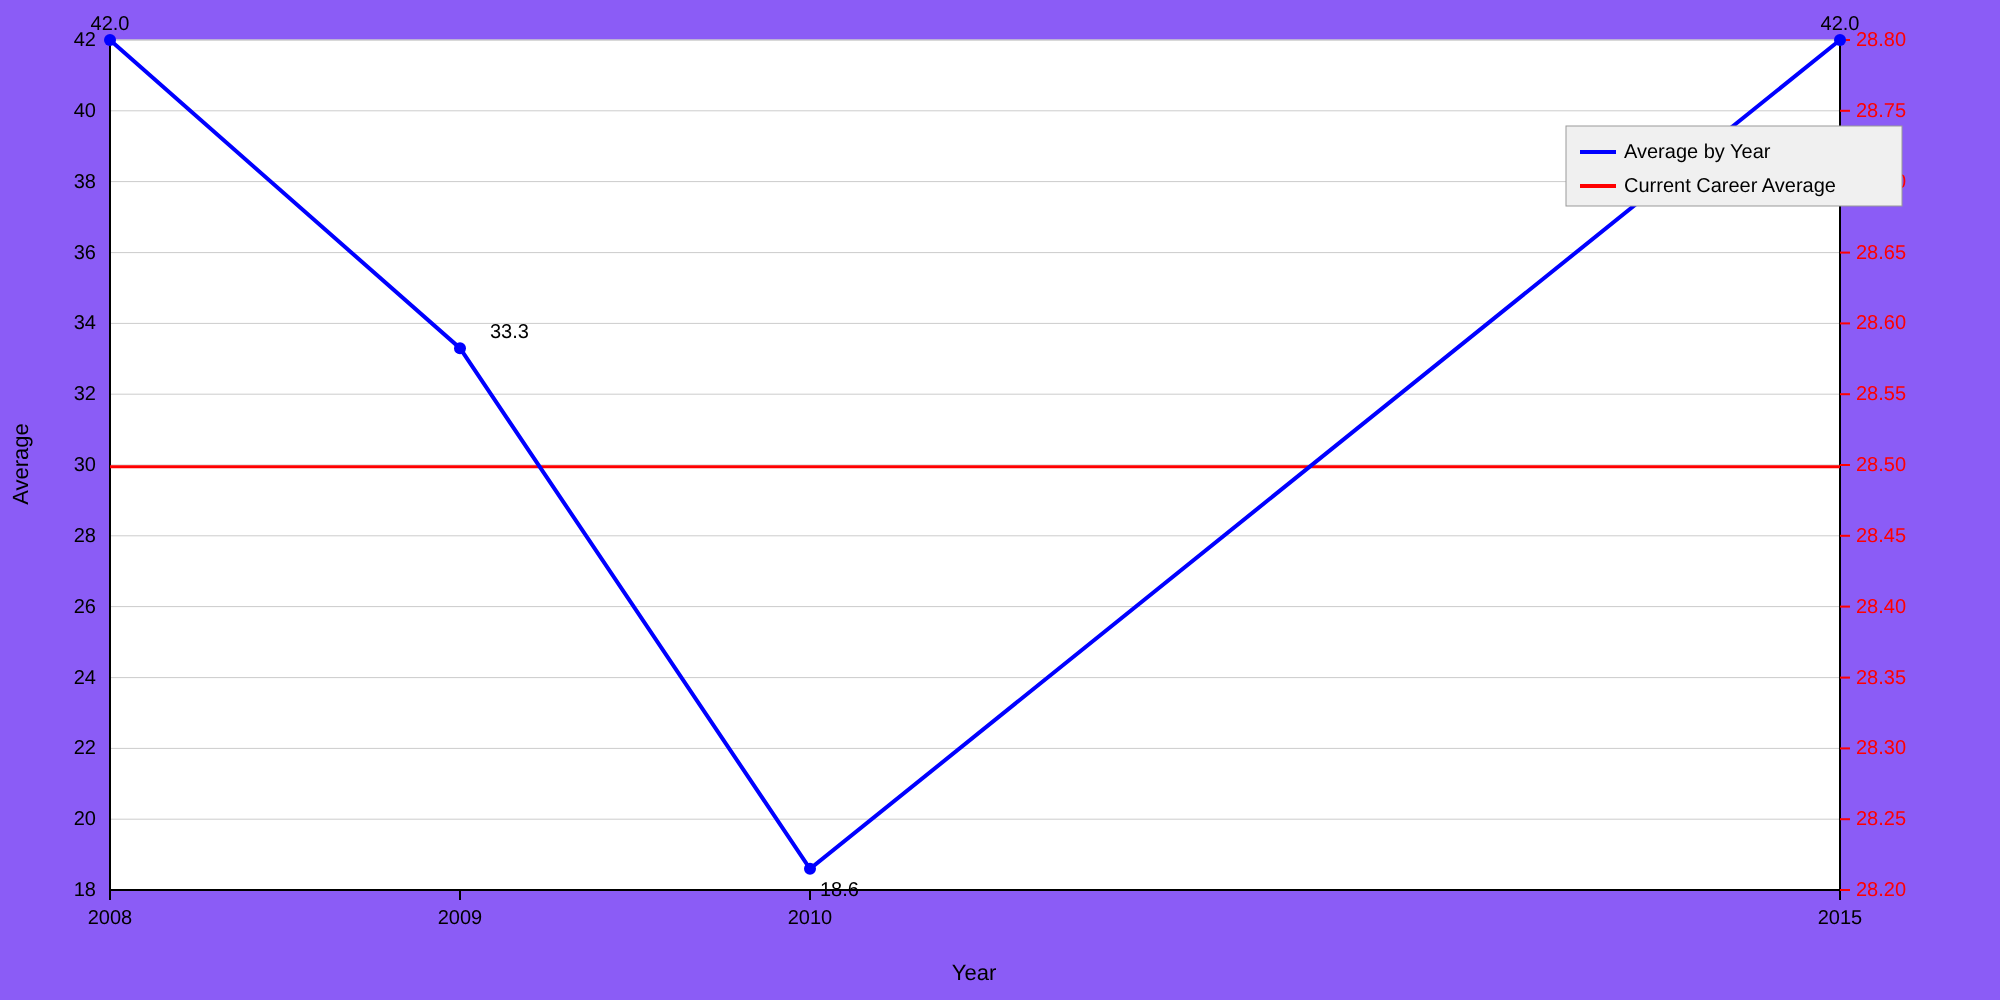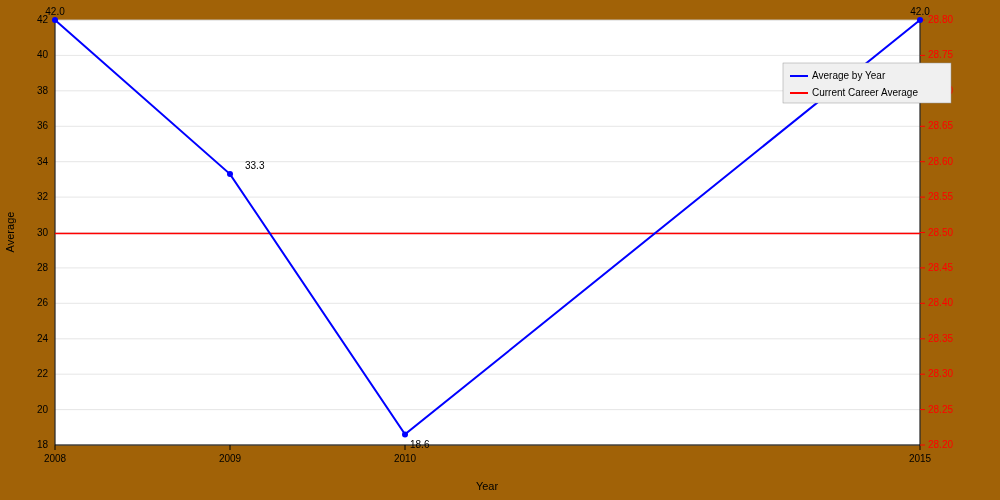--- a/index.html
+++ b/index.html
@@ -8,21 +8,21 @@
       font-family: Arial, sans-serif;
       font-size: 11px;
       width: 1000px;
       height: 500px;
       overflow: hidden;
     }
     .chart-container {
       position: relative;
       width: 1000px;
       height: 500px;
-      background: #a16207;
+      background: #8b5cf6;
     }
     svg {
       position: absolute;
       top: 0; left: 0;
       width: 1000px;
       height: 500px;
     }
     .axis-label {
       font-size: 11px;
       fill: #000;

